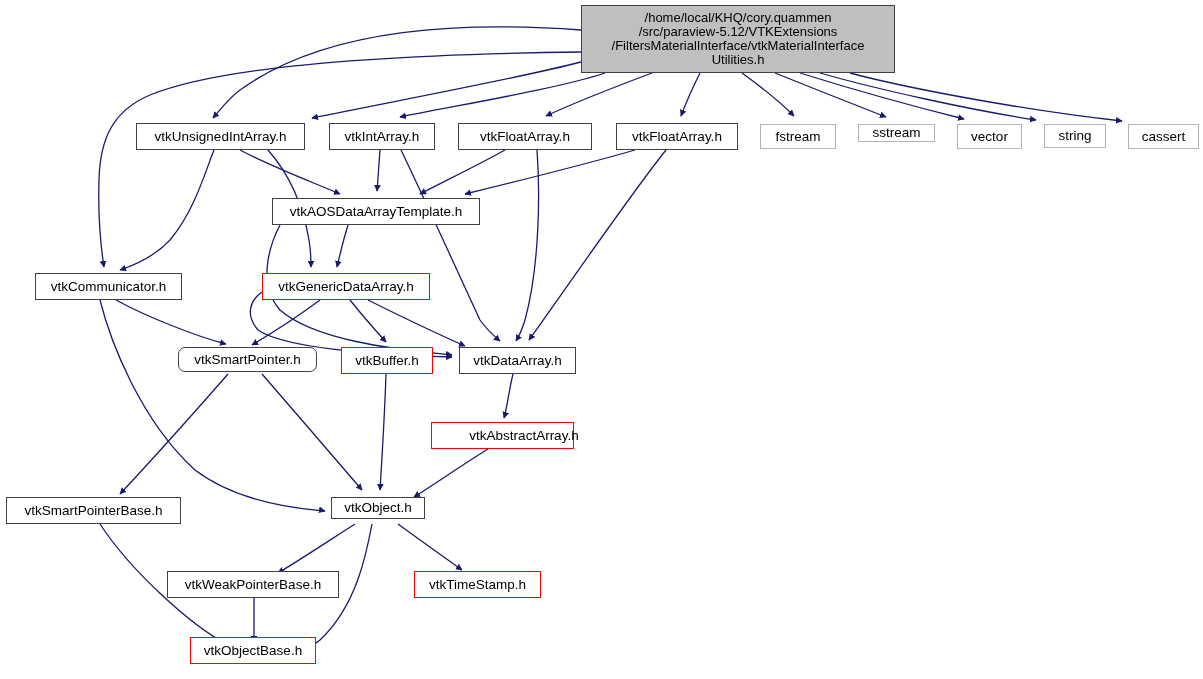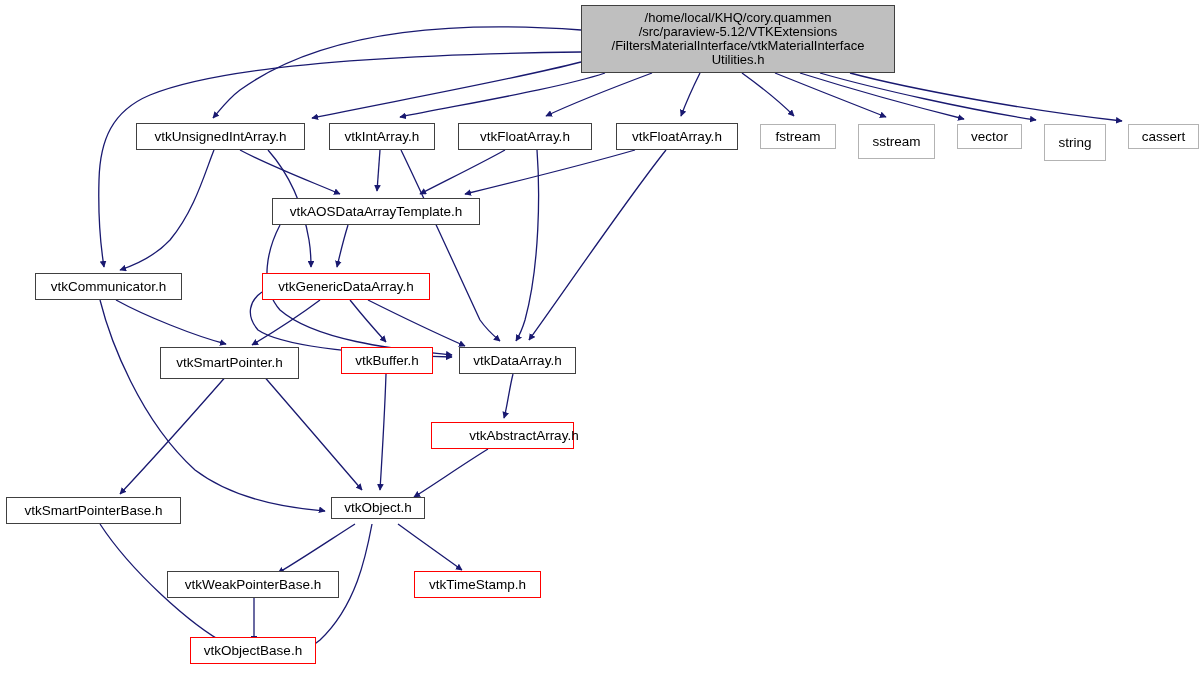--- a/index.html
+++ b/index.html
@@ -105,28 +105,28 @@
   <div id="node-group">
       <div class="node root" style="left: 581px; top: 5px; width: 314px; height: 68px;">/home/local/KHQ/cory.quammen
 /src/paraview-5.12/VTKExtensions
 /FiltersMaterialInterface/vtkMaterialInterface
 Utilities.h</div>
       <div class="node " style="left: 136px; top: 123px; width: 169px; height: 27px;">vtkUnsignedIntArray.h</div>
       <div class="node " style="left: 329px; top: 123px; width: 106px; height: 27px;">vtkIntArray.h</div>
       <div class="node " style="left: 458px; top: 123px; width: 134px; height: 27px;">vtkFloatArray.h</div>
       <div class="node " style="left: 616px; top: 123px; width: 122px; height: 27px;">vtkFloatArray.h</div>
       <div class="node sys" style="left: 760px; top: 124px; width: 76px; height: 25px;">fstream</div>
-      <div class="node sys" style="left: 858px; top: 124px; width: 77px; height: 35px;">sstream</div>
+      <div class="node sys" style="left: 858px; top: 124px; width: 77px; height: 18px;">sstream</div>
       <div class="node sys" style="left: 957px; top: 124px; width: 65px; height: 25px;">vector</div>
-      <div class="node sys" style="left: 1044px; top: 124px; width: 62px; height: 37px;">string</div>
+      <div class="node sys" style="left: 1044px; top: 124px; width: 62px; height: 24px;">string</div>
       <div class="node sys" style="left: 1128px; top: 124px; width: 71px; height: 25px;">cassert</div>
       <div class="node " style="left: 272px; top: 198px; width: 208px; height: 27px;">vtkAOSDataArrayTemplate.h</div>
       <div class="node " style="left: 35px; top: 273px; width: 147px; height: 27px;">vtkCommunicator.h</div>
       <div class="node red" style="left: 262px; top: 273px; width: 168px; height: 27px;">vtkGenericDataArray.h</div>
-      <div class="node " style="left: 160px; top: 347px; width: 139px; height: 32px;">vtkSmartPointer.h</div>
+      <div class="node " style="left: 178px; top: 347px; width: 139px; height: 25px; border-radius: 7px;">vtkSmartPointer.h</div>
       <div class="node red" style="left: 341px; top: 347px; width: 92px; height: 27px;">vtkBuffer.h</div>
       <div class="node " style="left: 459px; top: 347px; width: 117px; height: 27px;">vtkDataArray.h</div>
       <div class="node red" style="left: 431px; top: 422px; width: 143px; height: 27px; padding-left: 43px;">vtkAbstractArray.h</div>
       <div class="node " style="left: 6px; top: 497px; width: 175px; height: 27px;">vtkSmartPointerBase.h</div>
       <div class="node " style="left: 331px; top: 497px; width: 94px; height: 22px;">vtkObject.h</div>
       <div class="node " style="left: 167px; top: 571px; width: 172px; height: 27px;">vtkWeakPointerBase.h</div>
       <div class="node red" style="left: 414px; top: 571px; width: 127px; height: 27px;">vtkTimeStamp.h</div>
       <div class="node red" style="left: 190px; top: 637px; width: 126px; height: 27px;">vtkObjectBase.h</div>
     </div>
 </div>

